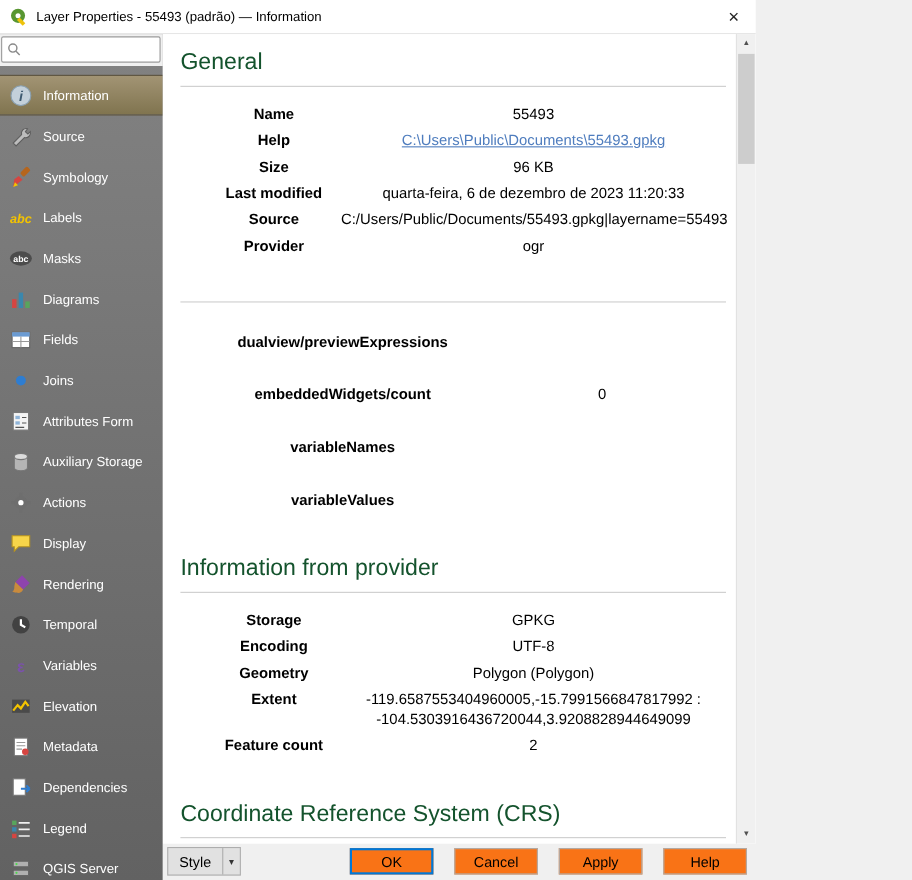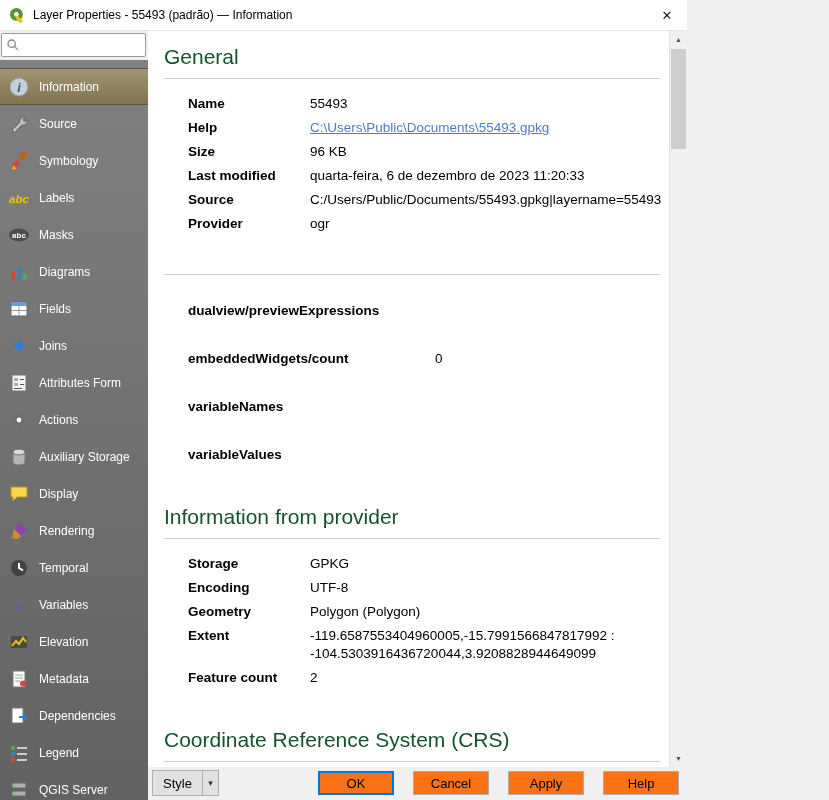--- a/index.html
+++ b/index.html
@@ -35,21 +35,21 @@
 
   
   .right{flex:1;display:flex;flex-direction:column;min-width:0;}
   .content-outer{flex:1;position:relative;background:#ffffff;overflow:hidden;min-height:0;}
   .content{position:absolute;top:0;left:0;right:17px;bottom:0;overflow:hidden;padding:8px 10px 0 16px;}
 
   .section-heading{color:#14532d;font-size:21px;font-weight:500;margin:14px 0 9px 0;}
   .section:first-child .section-heading{margin-top:6px;}
   .rule{border-top:1px solid #cdcdcd;height:0;margin:0 0 13px 0;}
   .tbl{margin:0 0 38px 24px;}
-  .row{display:grid;grid-template-columns:122px 1fr;padding:3px 0;font-size:13.5px;line-height:18px;color:#000;}
+  .row{display:grid;grid-template-columns:122px 1fr;padding:3px 0;font-size:13.5px;line-height:18px;color:#000;text-align:center;}
   .tbl.custom .row{grid-template-columns:247px 1fr;margin-top:24px;}
   .lbl{font-weight:bold;}
   .val{white-space:pre-line;}
   a.link{color:#4f7dbe;text-decoration:underline;cursor:pointer;}
 
   
   .scrollbar{position:absolute;top:0;right:0;bottom:0;width:17px;background:#f0f0f0;border-left:1px solid #e2e2e2;}
   .sb-btn{height:17px;display:flex;align-items:center;justify-content:center;font-size:7px;color:#505050;cursor:pointer;}
   .sb-up{position:absolute;top:0;left:0;right:0;}
   .sb-down{position:absolute;bottom:0;left:0;right:0;}
@@ -192,41 +192,41 @@
                 <line x1="12" y1="12.5" x2="16" y2="12.5" stroke="#555"></line>
                 <line x1="6" y1="16.5" x2="14" y2="16.5" stroke="#555"></line>
               </svg>
           </span>
           <span class="nav-label">Attributes Form</span>
         </div>
 
         <div class="nav-item">
           <span class="nav-icon">
             <svg width="22" height="22" viewBox="0 0 22 22">
+                <path d="M5 6v10c0 1.7 2.7 3 6 3s6-1.3 6-3V6" fill="#b5b5b5" stroke="#777"></path>
+                <ellipse cx="11" cy="6" rx="6" ry="2.8" fill="#dcdcdc" stroke="#777"></ellipse>
+              </svg>
+          </span>
+          <span class="nav-label">Auxiliary Storage</span>
+        </div>
+
+        <div class="nav-item">
+          <span class="nav-icon">
+            <svg width="22" height="22" viewBox="0 0 22 22">
                 <g fill="#6e6e6e">
                   <rect x="9.5" y="2" width="3" height="4"></rect>
                   <rect x="9.5" y="16" width="3" height="4"></rect>
                   <rect x="2" y="9.5" width="4" height="3"></rect>
                   <rect x="16" y="9.5" width="4" height="3"></rect>
                 </g>
                 <circle cx="11" cy="11" r="6" fill="#6e6e6e"></circle>
                 <circle cx="11" cy="11" r="2.4" fill="#ffffff"></circle>
               </svg>
           </span>
           <span class="nav-label">Actions</span>
-        </div>
-
-        <div class="nav-item">
-          <span class="nav-icon">
-            <svg width="22" height="22" viewBox="0 0 22 22">
-                <path d="M5 6v10c0 1.7 2.7 3 6 3s6-1.3 6-3V6" fill="#b5b5b5" stroke="#777"></path>
-                <ellipse cx="11" cy="6" rx="6" ry="2.8" fill="#dcdcdc" stroke="#777"></ellipse>
-              </svg>
-          </span>
-          <span class="nav-label">Auxiliary Storage</span>
         </div>
 
         <div class="nav-item">
           <span class="nav-icon">
             <svg width="22" height="22" viewBox="0 0 22 22">
                 <path d="M3 4h16v10H9l-4 4v-4H3z" fill="#f7d54a" stroke="#b8941f"></path>
               </svg>
           </span>
           <span class="nav-label">Display</span>
         </div>

